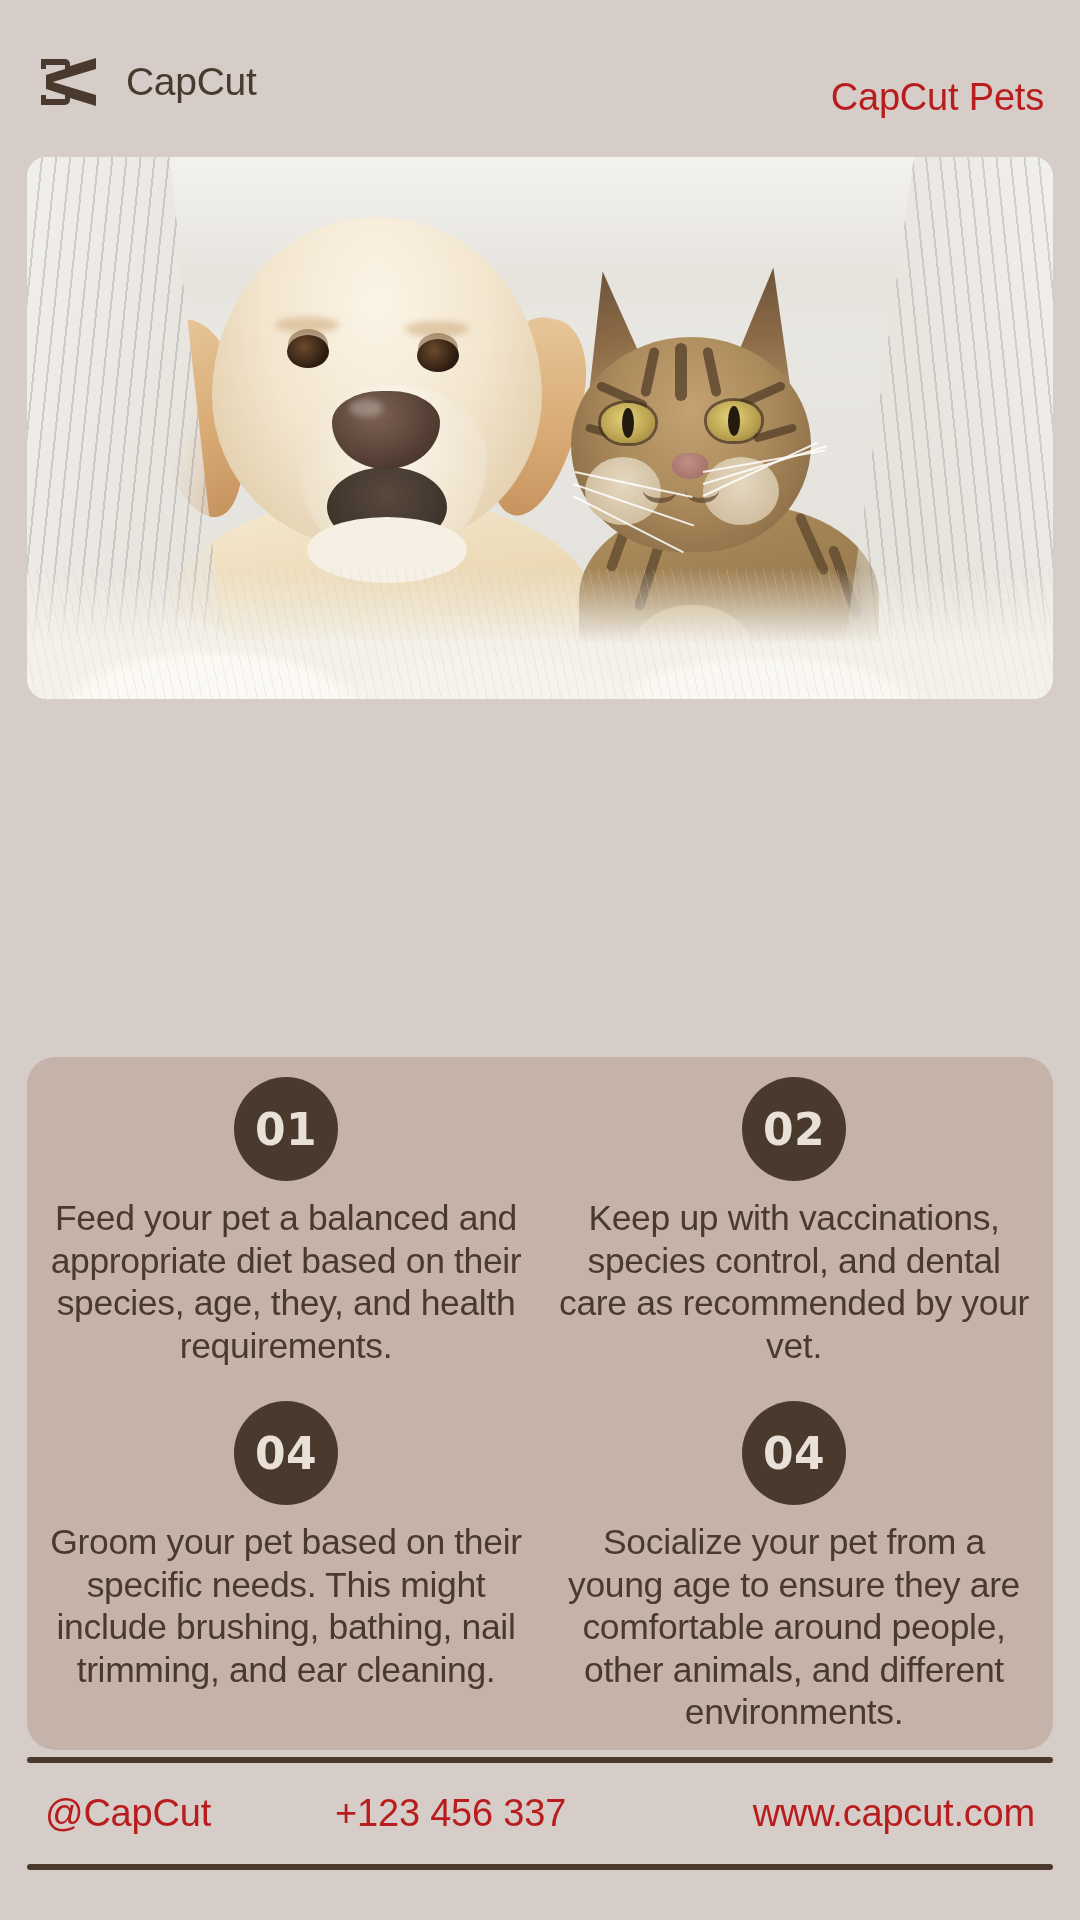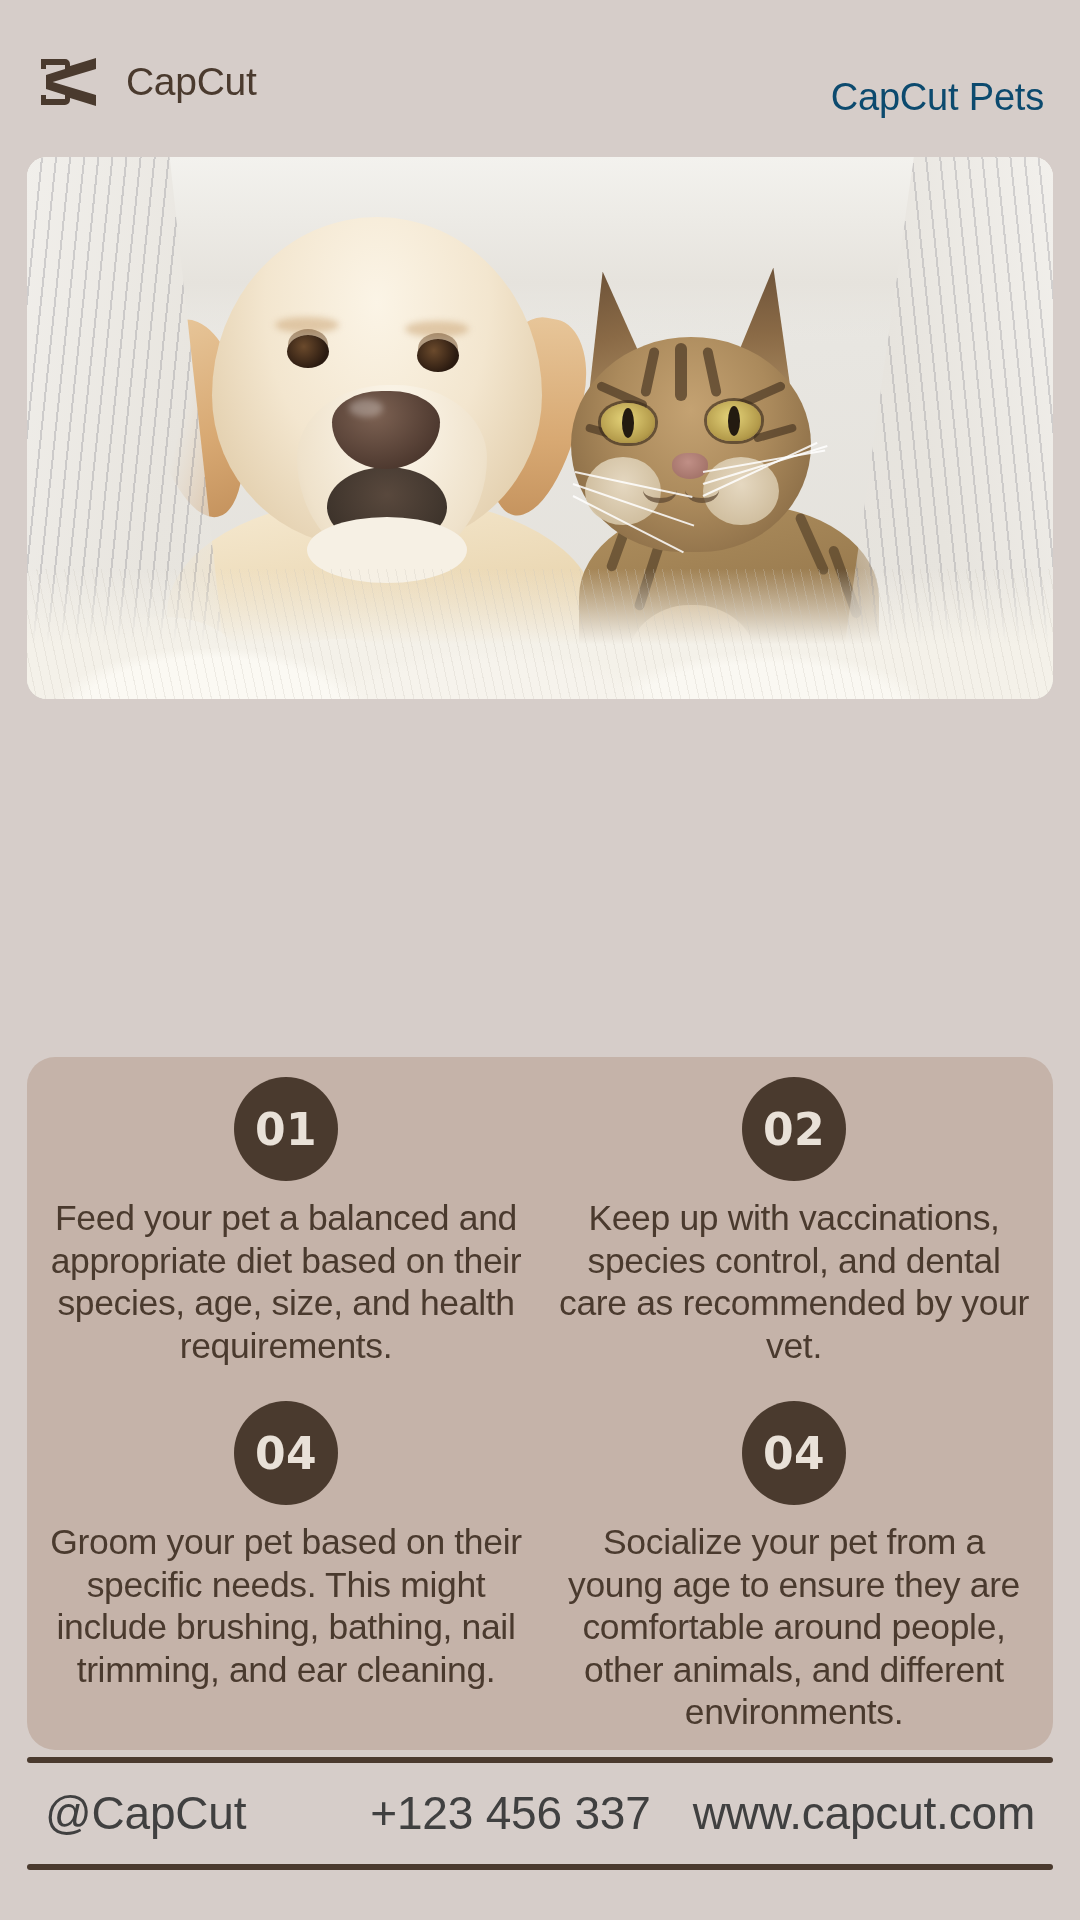--- a/index.html
+++ b/index.html
@@ -25,21 +25,21 @@
     padding:0 36px 0 34px;
   }
   .brand { display:flex; align-items:center; gap:18px; }
   .logo-mark { width:74px; height:58px; display:block; }
   .brand-name {
     font-size:39px; color:#4a3a2e; letter-spacing:-0.3px;
     font-weight:400;
   }
   .header-right {
     margin-left:auto;
-    font-size:38px; color:#0c4a6e; letter-spacing:-0.2px;margin-top:30px;
+    font-size:38px; color:#b91c1c; letter-spacing:-0.2px;margin-top:30px;
   }
 
   
   .hero {
     position:absolute; left:27px; top:157px;
     width:1026px; height:542px;
     border-radius:20px; overflow:hidden;
     background:#cfc7bd;
   }
   .hero-scene { position:absolute; inset:0; }
@@ -295,22 +295,22 @@
   }
   .rule-top    { top:1757px; }
   .rule-bottom { top:1864px; }
 
   .footer {
     position:absolute; left:27px; top:1768px;
     width:1026px; height:90px;
     display:flex; align-items:center;
   }
   .footer-item {
-    color:#404040;
-    font-size:46px;
+    color:#b91c1c;
+    font-size:38px;
     letter-spacing:-0.2px;
     white-space:nowrap;
   }
   .f-handle { margin-left:18px; }
   .f-phone  { margin-left:124px; }
   .f-site   { margin-left:auto; margin-right:18px; }
 </style>
 </head>
 <body>
 
@@ -390,21 +390,21 @@
       <div class="drape-right"></div>
       <div class="fur-front"></div>
     </div>
   </div>
 
 
   <div class="tips-card">
 
     <div class="tip tip-1">
       <div class="tip-badge">01</div>
-      <div class="tip-text">Feed your pet a balanced and appropriate diet based on their species, age, size, and health requirements.</div>
+      <div class="tip-text">Feed your pet a balanced and appropriate diet based on their species, age, they, and health requirements.</div>
     </div>
 
     <div class="tip tip-2">
       <div class="tip-badge">02</div>
       <div class="tip-text">Keep up with vaccinations, species control, and dental care as recommended by your vet.</div>
     </div>
 
     <div class="tip tip-3">
       <div class="tip-badge">04</div>
       <div class="tip-text">Groom your pet based on their specific needs. This might include brushing, bathing, nail trimming, and ear cleaning.</div>

